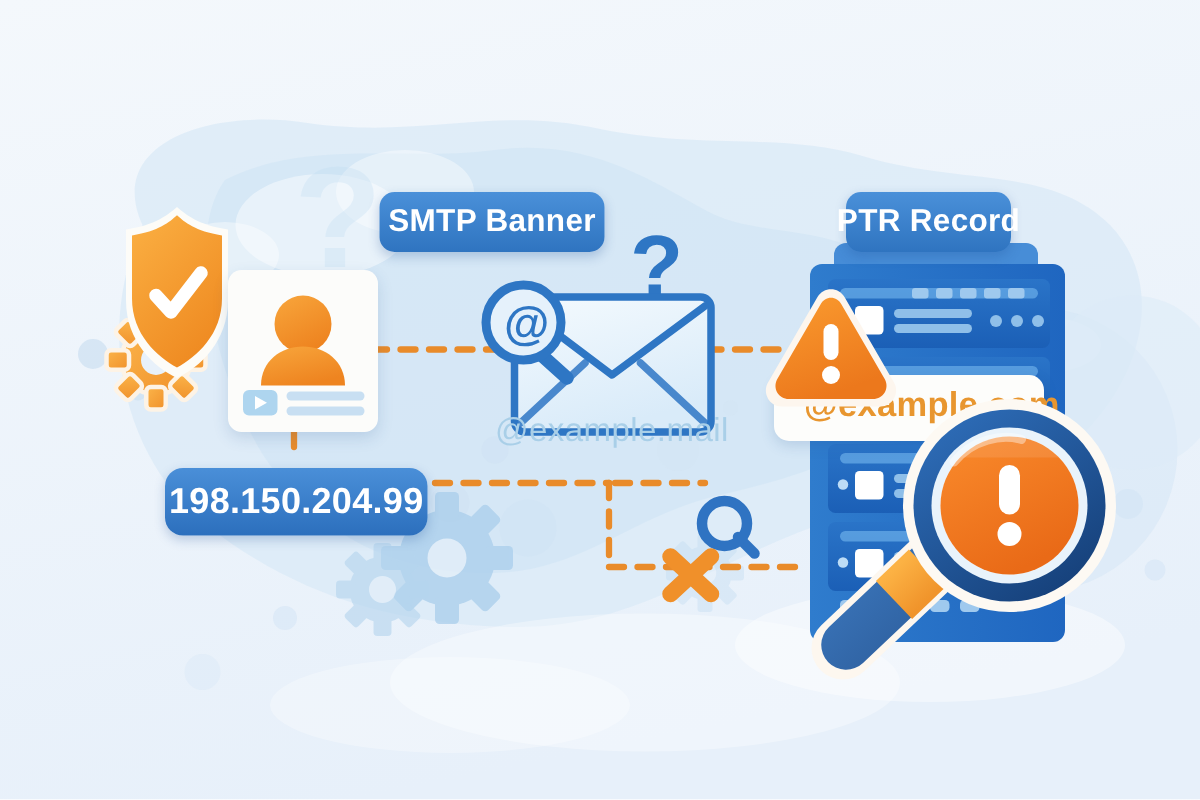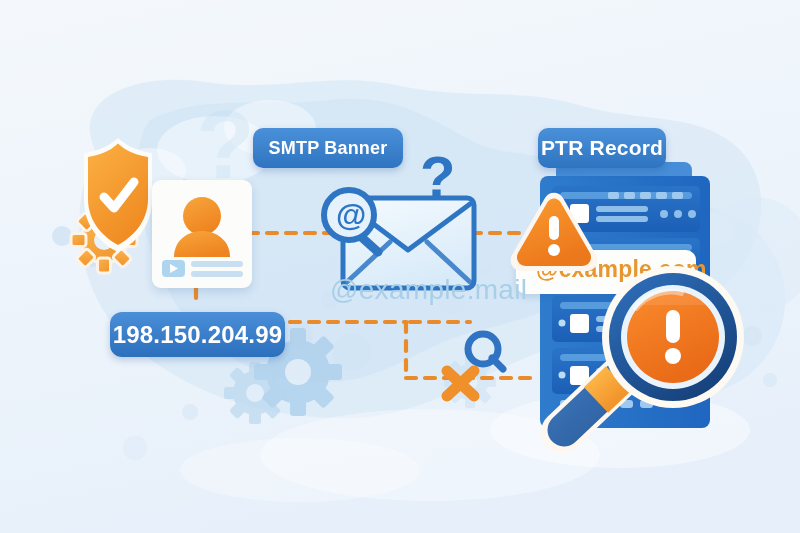--- a/index.html
+++ b/index.html
@@ -30,42 +30,42 @@
     color: #ffffff;
     font-weight: bold;
     letter-spacing: .2px;
     border-radius: 10px;
     box-shadow: 0 3px 7px rgba(30,80,150,.25);
     white-space: nowrap;
   }
   .pill-smtp {
     left: 253px; top: 128px;
     width: 150px; height: 40px;
-    font-size: 18px;
+    font-size: 21px;
     background: linear-gradient(180deg, #4a90d9 0%, #2f74c0 100%);
   }
   .pill-ptr {
-    left: 538px; top: 128px;
-    width: 128px; height: 40px;
+    left: 564px; top: 128px;
+    width: 110px; height: 40px;
     font-size: 21px;
     background: linear-gradient(180deg, #4a90d9 0%, #2f74c0 100%);
   }
   .pill-ip {
     left: 110px; top: 312px;
     width: 175px; height: 45px;
     font-size: 24px;
     border-radius: 12px;
     background: linear-gradient(180deg, #4a8fd8 0%, #2c6fbd 100%);
   }
 
   
   .mail-text {
     position: absolute;
     left: 330px; top: 274px;
-    font-size: 28px;
+    font-size: 22px;
     color: #a9cfe8;
     font-weight: 500;
     letter-spacing: .3px;
   }
   .com-card {
     position: absolute;
     left: 516px; top: 250px;
     width: 180px; height: 44px;
     background: #fdfdfb;
     border-radius: 10px;

